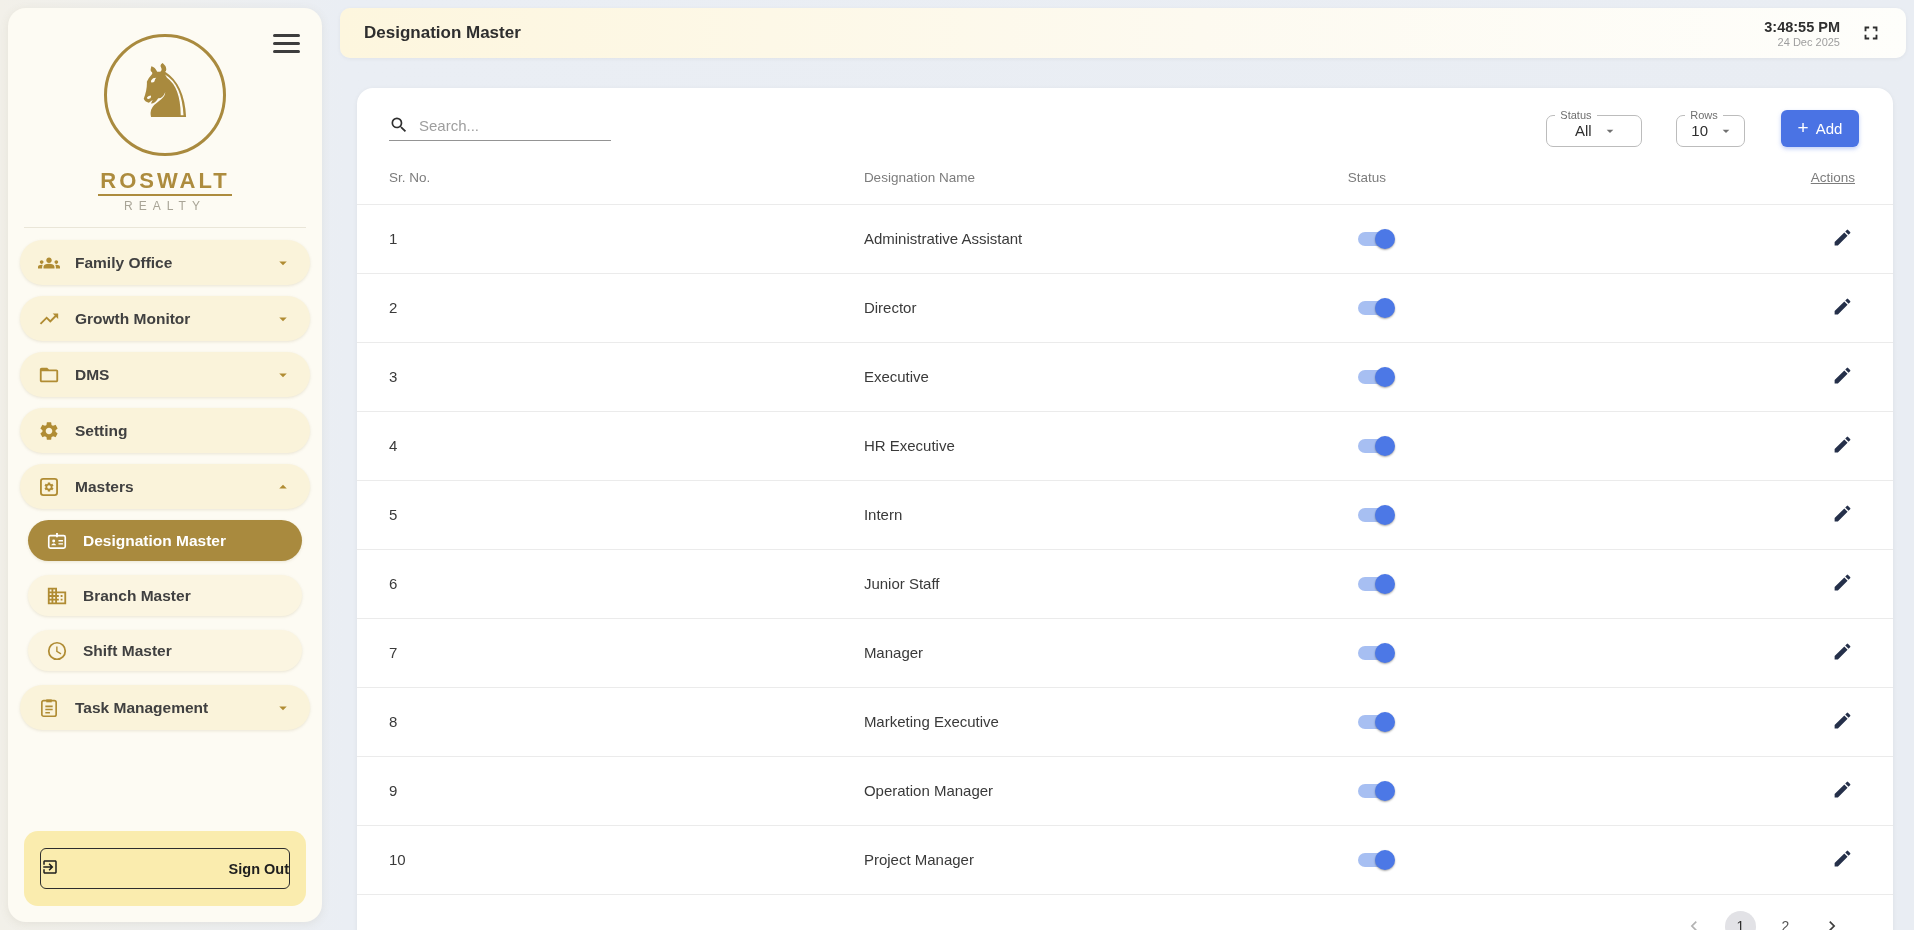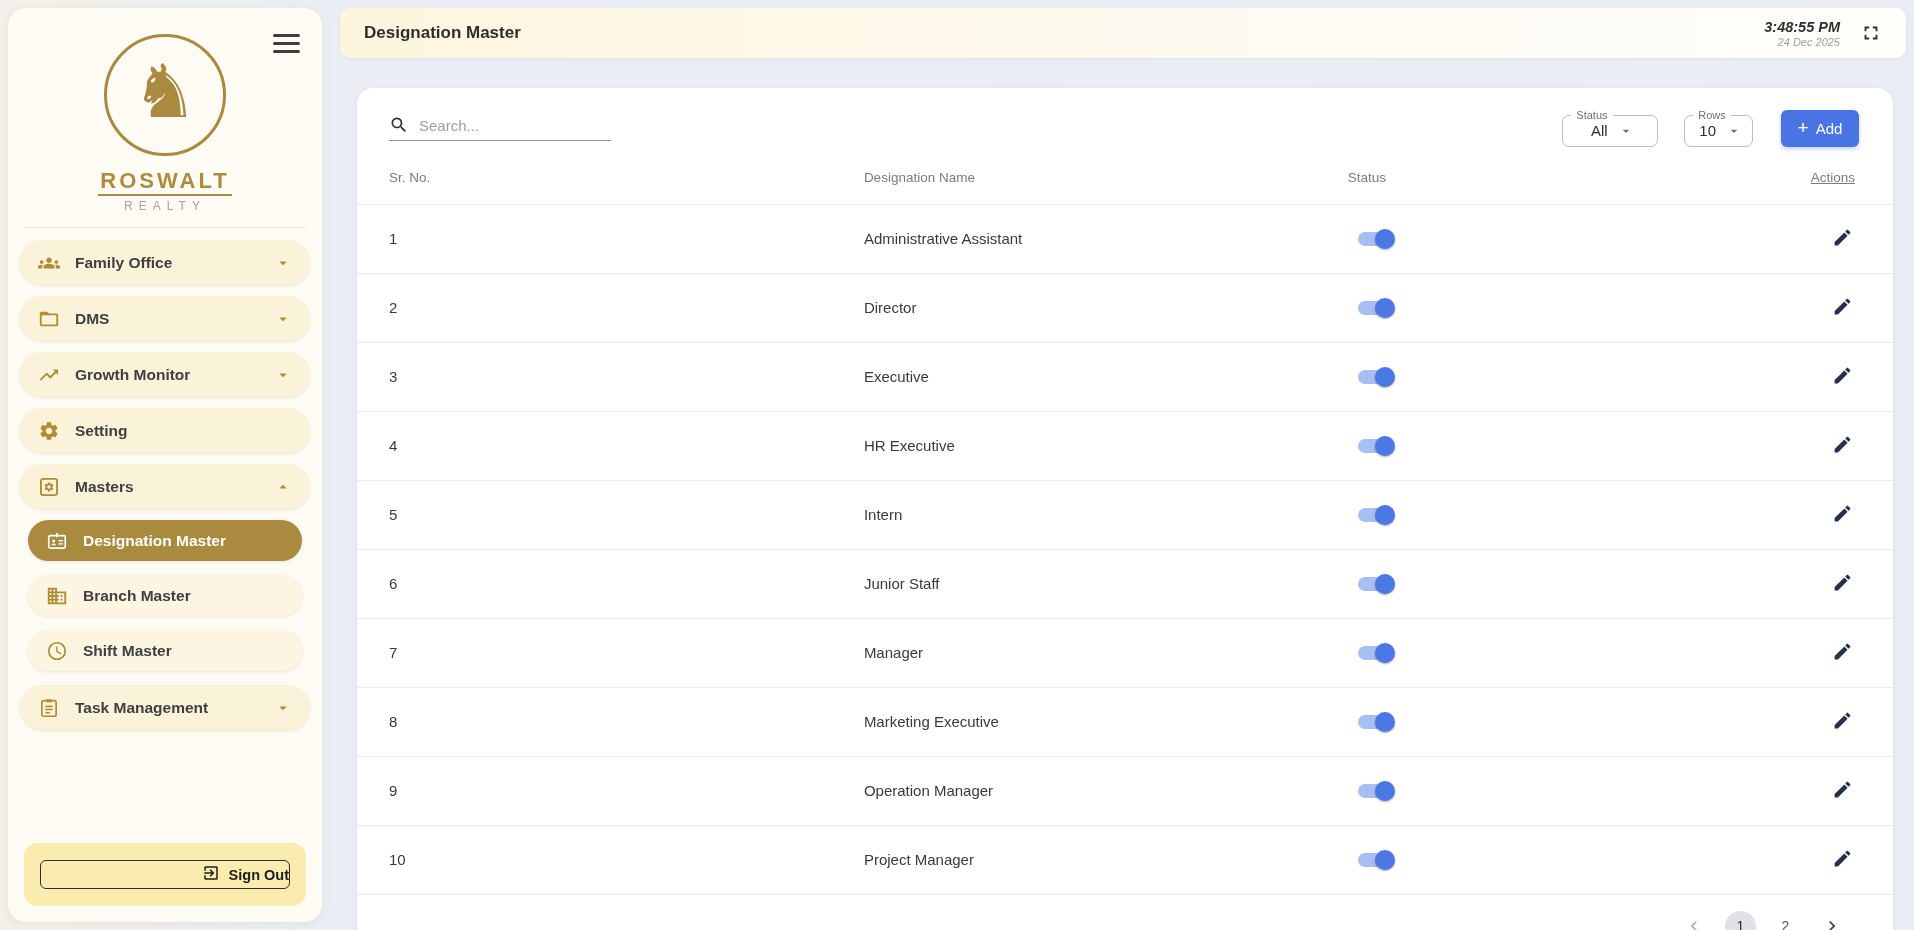--- a/index.html
+++ b/index.html
@@ -37,45 +37,45 @@
   .menu-item.active { background:#a98a3e; }
   .menu-item.active .mi-label { color:#ffffff; font-weight:700; }
   .menu-item.active .mi-icon { color:#ffffff; }
   .mi-icon { width:22px; height:22px; color:#b08c33; flex:0 0 22px; display:flex; align-items:center; }
   .mi-icon svg { width:22px; height:22px; }
   .mi-label { margin-left:15px; font-size:15.5px; font-weight:600; color:#404040; white-space:nowrap; }
   .mi-caret { margin-left:auto; width:18px; height:18px; color:#b08c33; display:flex; align-items:center; }
   .mi-caret svg { width:18px; height:18px; }
   .signout-card { margin:6px 16px 16px; background:#faecae; border-radius:14px; padding:17px 16px; }
   .signout-btn {
-    width:100%; height:29px; background:transparent; border:1.7px solid #2d2d2d; border-radius:6px;
-    display:flex; align-items:center; justify-content:flex-end; gap:9px; cursor:pointer;
+    width:100%; height:41px; background:transparent; border:1.7px solid #2d2d2d; border-radius:6px;
+    display:flex; align-items:center; justify-content:space-between; gap:9px; cursor:pointer;
     font-family:"Liberation Sans",sans-serif; font-size:14.5px; font-weight:700; color:#1e1e1e;
   }
   .signout-btn svg { width:18px; height:18px; color:#1e1e1e; }
   
   .topbar {
     position:absolute; left:340px; top:8px; width:1566px; height:50px;
     background:linear-gradient(90deg,#fdf6de 0%, #fdfaf0 55%, #fefefb 100%);
     border-radius:10px; box-shadow:0 1px 4px rgba(0,0,0,.05);
     display:flex; align-items:center; padding:0 14px 0 24px;
   }
   .page-title { font-size:17px; font-weight:700; color:#2e2e2e; }
-  .topbar-right { margin-left:auto; display:flex; align-items:center;font-style:italic; }
+  .topbar-right { margin-left:auto; display:flex; align-items:center; }
   .clock-block { text-align:right; }
   .clock-time { font-size:14.5px; font-weight:700; color:#2f2f2f; }
   .clock-date { font-size:11px; color:#9e9e9e; margin-top:1px; }
   .fullscreen { width:22px; height:22px; margin:0 10px 0 20px; color:#2f2f2f; cursor:pointer; }
   .fullscreen svg { width:22px; height:22px; }
   
   .content-card {
     position:absolute; left:357px; top:88px; width:1536px; height:920px;
     background:#ffffff; border-radius:16px; box-shadow:0 1px 5px rgba(0,0,0,.06);
   }
-  .toolbar { display:flex; align-items:center; height:62px; padding:18px 34px 0 32px; }
+  .toolbar { display:flex; align-items:center; height:62px; padding:18px 34px 0 32px;gap:8px; }
   .search-box { display:flex; align-items:center; border-bottom:1px solid #949494; padding-bottom:5px; width:222px; }
   .search-box svg { width:20px; height:20px; color:#2f2f2f; flex:0 0 20px; }
   .search-box input { border:none; outline:none; margin-left:10px; font-size:15px; width:100%;
     font-family:"Liberation Sans",sans-serif; color:#333; background:transparent; }
   .search-box input::placeholder { color:#9e9e9e; }
   .tb-spacer { flex:1; }
   fieldset.select { border:1px solid #bcbcbc; border-radius:7px; margin-left:26px; cursor:pointer; background:#fff; }
   fieldset.select legend { margin-left:8px; padding:0 5px; font-size:11px; color:#6e6e6e; }
   .select-inner { display:flex; align-items:center; justify-content:center; gap:10px; padding:0 10px 7px 14px; }
   .select-value { font-size:15px; color:#2e2e2e; }
@@ -136,37 +136,37 @@
     <span class="mi-label">Family Office</span>
     <span class="mi-caret">
           <svg viewBox="0 0 24 24" fill="currentColor">
             <path d="M7 10l5 5 5-5z"></path>
           </svg>
         </span>
   </div>
       <div class="menu-item">
     <span class="mi-icon">
           <svg viewBox="0 0 24 24" fill="currentColor">
+            <path d="M16 6l2.29 2.29-4.88 4.88-4-4L2 16.59 3.41 18l6-6 4 4 6.3-6.29L22 12V6z"></path>
+          </svg>
+        </span>
+    <span class="mi-label">Growth Monitor</span>
+    <span class="mi-caret">
+          <svg viewBox="0 0 24 24" fill="currentColor">
+            <path d="M7 10l5 5 5-5z"></path>
+          </svg>
+        </span>
+  </div>
+      <div class="menu-item">
+    <span class="mi-icon">
+          <svg viewBox="0 0 24 24" fill="currentColor">
             <path d="M20 6h-8l-2-2H4c-1.1 0-1.99.9-1.99 2L2 18c0 1.1.9 2 2 2h16c1.1 0 2-.9 2-2V8c0-1.1-.9-2-2-2zm0 12H4V8h16v10z"></path>
           </svg>
         </span>
     <span class="mi-label">DMS</span>
-    <span class="mi-caret">
-          <svg viewBox="0 0 24 24" fill="currentColor">
-            <path d="M7 10l5 5 5-5z"></path>
-          </svg>
-        </span>
-  </div>
-      <div class="menu-item">
-    <span class="mi-icon">
-          <svg viewBox="0 0 24 24" fill="currentColor">
-            <path d="M16 6l2.29 2.29-4.88 4.88-4-4L2 16.59 3.41 18l6-6 4 4 6.3-6.29L22 12V6z"></path>
-          </svg>
-        </span>
-    <span class="mi-label">Growth Monitor</span>
     <span class="mi-caret">
           <svg viewBox="0 0 24 24" fill="currentColor">
             <path d="M7 10l5 5 5-5z"></path>
           </svg>
         </span>
   </div>
       <div class="menu-item">
     <span class="mi-icon">
           <svg viewBox="0 0 24 24" fill="currentColor">
             <path d="M19.14 12.94c.04-.3.06-.61.06-.94 0-.32-.02-.64-.07-.94l2.03-1.58a.49.49 0 0 0 .12-.61l-1.92-3.32a.488.488 0 0 0-.59-.22l-2.39.96c-.5-.38-1.03-.7-1.62-.94l-.36-2.54a.484.484 0 0 0-.48-.41h-3.84c-.24 0-.43.17-.47.41l-.36 2.54c-.59.24-1.13.57-1.62.94l-2.39-.96c-.22-.08-.47 0-.59.22L2.74 8.87c-.12.21-.08.47.12.61l2.03 1.58c-.05.3-.09.63-.09.94s.02.64.07.94l-2.03 1.58a.49.49 0 0 0-.12.61l1.92 3.32c.12.22.37.29.59.22l2.39-.96c.5.38 1.03.7 1.62.94l.36 2.54c.05.24.24.41.48.41h3.84c.24 0 .44-.17.47-.41l.36-2.54c.59-.24 1.13-.56 1.62-.94l2.39.96c.22.08.47 0 .59-.22l1.92-3.32c.12-.22.07-.47-.12-.61l-2.01-1.58zM12 15.6c-1.98 0-3.6-1.62-3.6-3.6s1.62-3.6 3.6-3.6 3.6 1.62 3.6 3.6-1.62 3.6-3.6 3.6z"></path>

